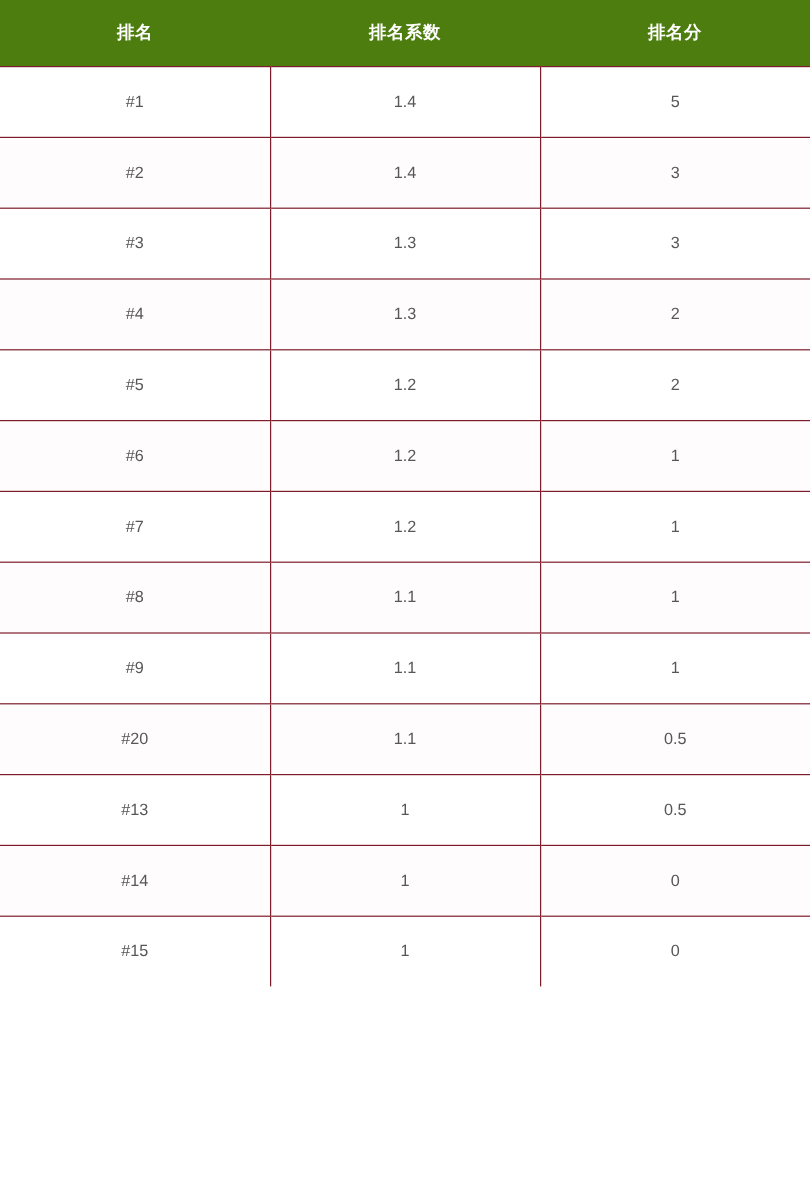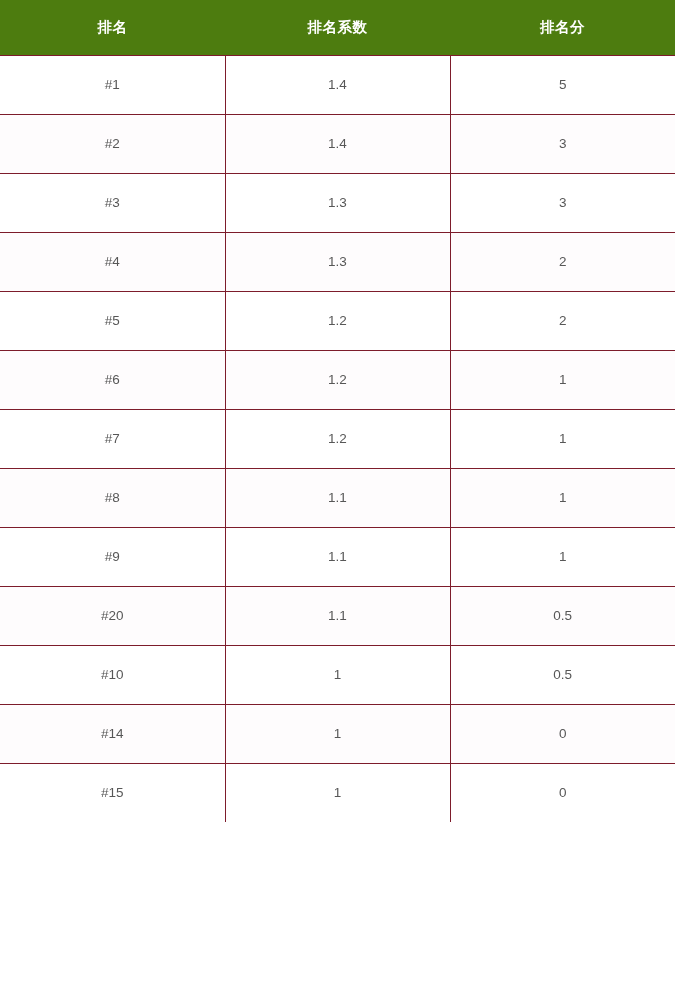--- a/index.html
+++ b/index.html
@@ -131,21 +131,21 @@
         <td>#9</td>
         <td>1.1</td>
         <td>1</td>
       </tr>
       <tr class="stripe">
         <td>#20</td>
         <td>1.1</td>
         <td>0.5</td>
       </tr>
       <tr>
-        <td>#10</td>
+        <td>#13</td>
         <td>1</td>
         <td>0.5</td>
       </tr>
       <tr class="stripe">
         <td>#14</td>
         <td>1</td>
         <td>0</td>
       </tr>
       <tr>
         <td>#15</td>

